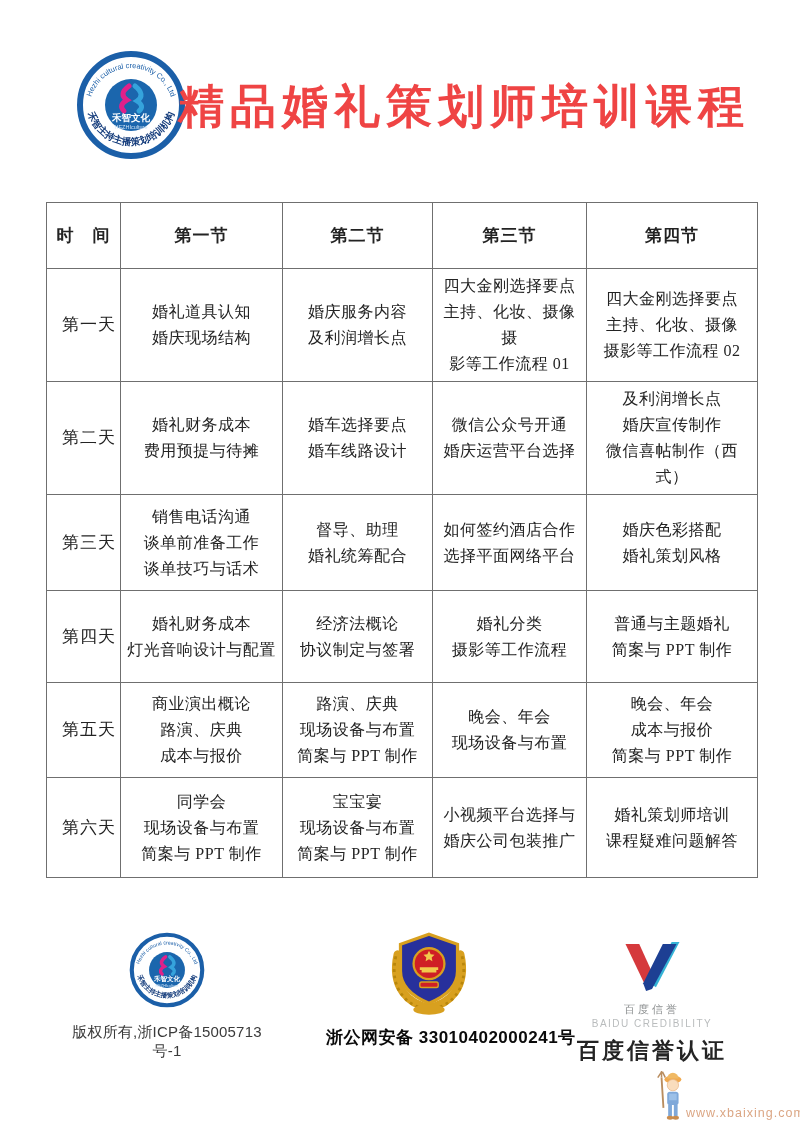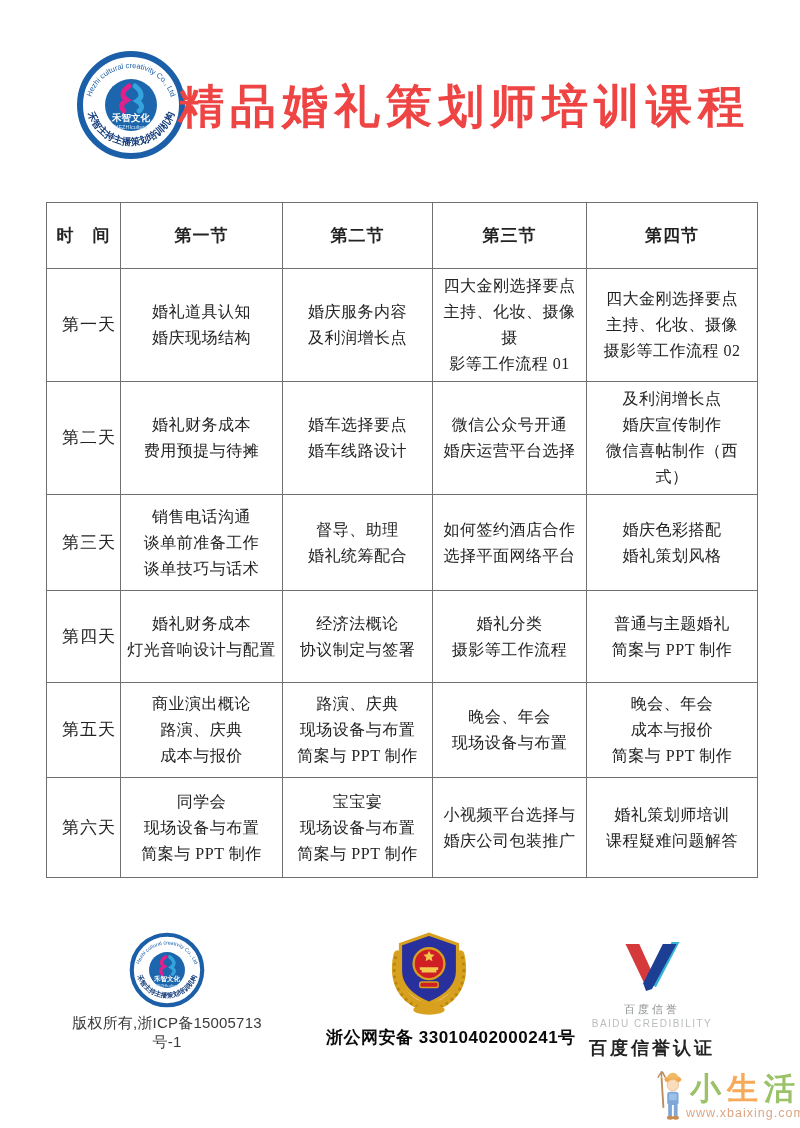--- a/index.html
+++ b/index.html
@@ -36,31 +36,31 @@
   tbody tr:nth-child(2){ height:92px; }
   tbody tr:nth-child(3){ height:96px; }
   tbody tr:nth-child(4){ height:92px; }
   tbody tr:nth-child(5){ height:95px; }
   tbody tr:nth-child(6){ height:100px; }
 
   
   .footer-col { position:absolute; text-align:center; }
   .footer-copyright { left:62px; top:932px; width:210px; }
   .footer-copyright .badge-sm { width:76px; height:76px; display:inline-block; }
-  .copyright-text { margin-top:2px; font-size:15px; color:#3a3a3a; letter-spacing:0.2px; }
+  .copyright-text { margin-top:11px; font-size:15px; color:#3a3a3a; letter-spacing:0.2px; }
 
   .footer-police { left:326px; top:926px; width:205px; }
   .police-badge { width:92px; height:90px; display:inline-block; }
   .police-text { margin-top:6px; font-size:17px; font-weight:bold; color:#0a0a0a; letter-spacing:0.5px; white-space:nowrap; }
 
   .footer-baidu { left:562px; top:940px; width:180px; }
   .baidu-v { width:60px; height:54px; display:inline-block; }
   .baidu-cn { margin-top:4px; font-size:11px; color:#8d9091; letter-spacing:3px; }
   .baidu-en { margin-top:1px; font-size:10px; color:#b9bcbd; letter-spacing:1.5px; }
-  .baidu-cert { margin-top:7px; font-size:18px; color:#242424; letter-spacing:3px; font-weight:600; }
+  .baidu-cert { margin-top:7px; font-size:22px; color:#242424; letter-spacing:3px; font-weight:600; }
 
   
   .watermark { position:absolute; left:656px; top:1066px; width:140px; height:58px; }
   .wm-farmer { position:absolute; left:0; top:4px; width:30px; height:52px; }
   .wm-chars { position:absolute; left:34px; top:2px; white-space:nowrap; font-weight:bold; font-size:31px; letter-spacing:6px; opacity:0.85; }
   .wm-url { position:absolute; left:30px; top:40px; font-size:12.5px; letter-spacing:1px; color:#d79c76; opacity:0.9; }
 </style>
 </head>
 <body>
 
@@ -289,17 +289,16 @@
       <ellipse cx="17" cy="10" rx="9" ry="4" fill="#f0a94e"></ellipse>
       <path d="M11,9 a6,6 0 0 1 12,0 Z" fill="#f0b964"></path>
       <circle cx="17" cy="16" r="6" fill="#f9ddbd" stroke="#e8b88c" stroke-width="0.8"></circle>
       <rect x="11" y="23" width="12" height="14" rx="3" fill="#7fa8d9"></rect>
       <rect x="13" y="25" width="8" height="7" fill="#9cc0e8"></rect>
       <rect x="12" y="37" width="4" height="12" fill="#7fa8d9"></rect>
       <rect x="18" y="37" width="4" height="12" fill="#7fa8d9"></rect>
       <ellipse cx="14" cy="50.5" rx="3.4" ry="2" fill="#c98c4e"></ellipse>
       <ellipse cx="20" cy="50.5" rx="3.4" ry="2" fill="#c98c4e"></ellipse>
     </svg>
-    <span class="wm-chars"><span style="color: rgb(138, 184, 79);">小</span><span style="color: rgb(247, 155, 60);">生</span><span style="color: rgb(138, 184, 79);">活</span></span>
     <div class="wm-url">www.xbaixing.com</div>
   </div>
 
 </div>
 
 </body></html>

